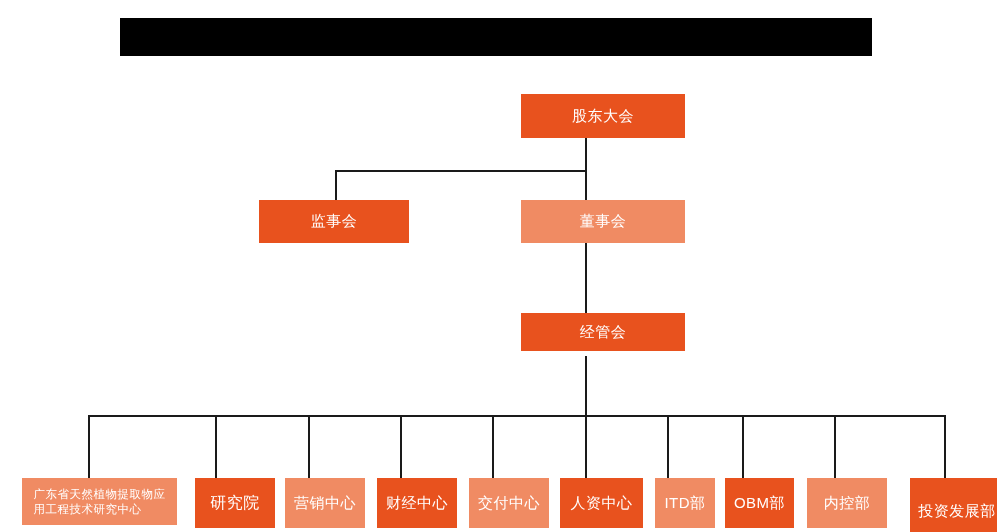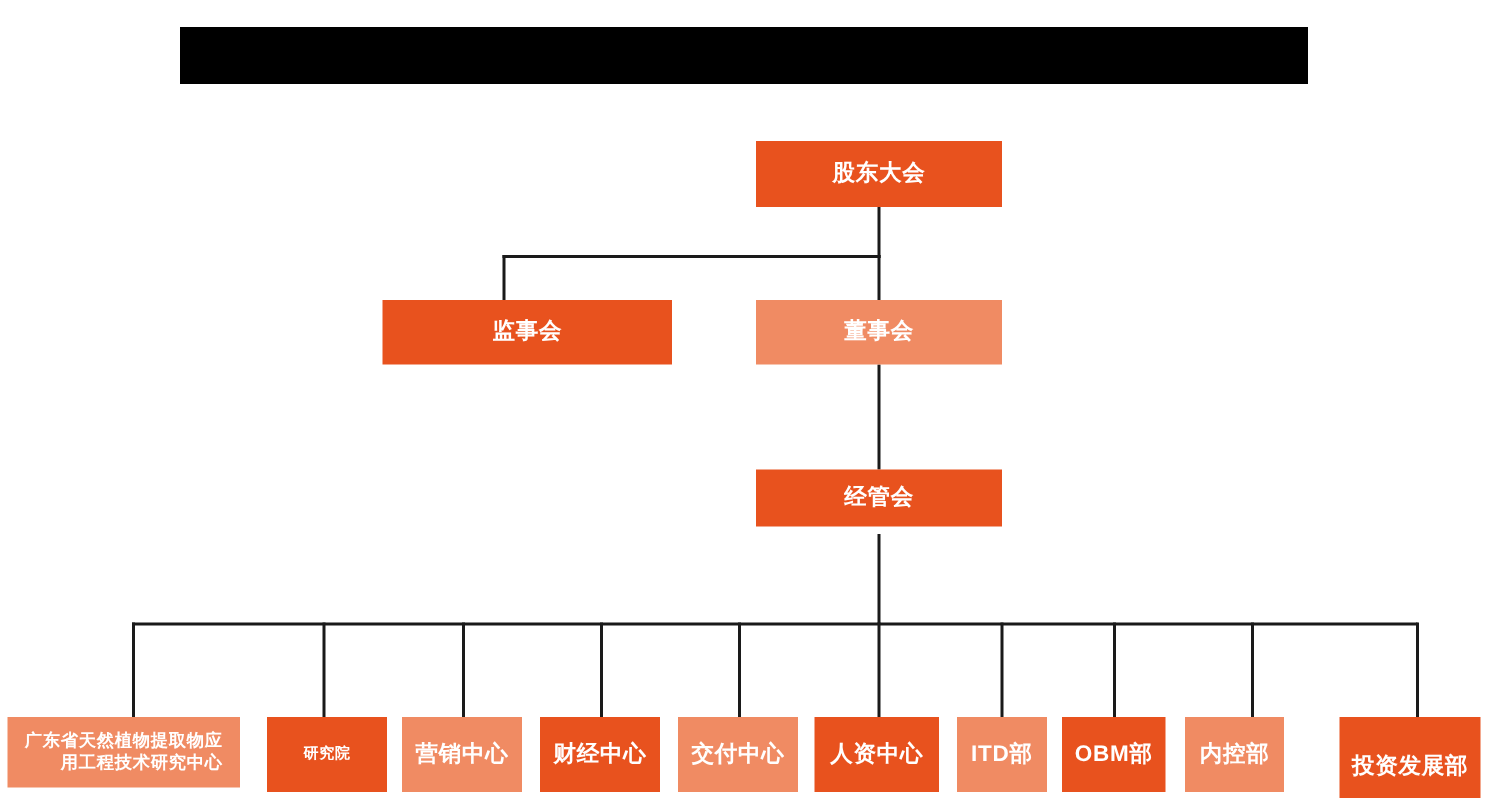--- a/index.html
+++ b/index.html
@@ -31,26 +31,27 @@
     line-height: 38px;
     overflow: hidden;
   }
   
   .node {
     position: absolute;
     box-sizing: border-box;
     display: flex;
     align-items: center;
     justify-content: center;
-    text-align: right;
+    text-align: left;
     color: #ffffff;
-    font-weight: bold;
+    font-weight: normal;
     letter-spacing: 0.5px;
     line-height: 1.25;
     z-index: 3;
+    margin-left: 17px;
   }
   .node.dark  { background: #E8521E; }
   .node.light { background: #F08B63; }
 
   .node .label { display: block; padding: 0 3px; }
 
   
   .vline, .hline {
     position: absolute;
     background: #1a1a1a;
@@ -88,37 +89,37 @@
   <div class="vline" style="left:585px; top:415px; height:63px;"></div>
   <div class="vline" style="left:667px; top:415px; height:63px;"></div>
   <div class="vline" style="left:742px; top:415px; height:63px;"></div>
   <div class="vline" style="left:834px; top:415px; height:63px;"></div>
   <div class="vline" style="left:944px; top:415px; height:63px;"></div>
 
   <div class="node dark" style="left:504px; top:94px; width:164px; height:44px; font-size:15px;">
     <span class="label">股东大会</span>
   </div>
 
-  <div class="node dark" style="left:255px; top:200px; width:193px; height:43px; font-size:15px;">
+  <div class="node dark" style="left:242px; top:200px; width:150px; height:43px; font-size:15px;">
     <span class="label">监事会</span>
   </div>
 
   <div class="node light" style="left:504px; top:200px; width:164px; height:43px; font-size:15px;">
     <span class="label">董事会</span>
   </div>
 
   <div class="node dark" style="left:504px; top:313px; width:164px; height:38px; font-size:15px;">
     <span class="label">经管会</span>
   </div>
 
   <div class="node light" style="left:5px; top:478px; width:155px; height:47px; font-size:11.5px;">
     <span class="label"><span>广东省天然植物提取物应</span><br><span>用工程技术研究中心</span></span>
   </div>
 
-  <div class="node dark" style="left:178px; top:478px; width:80px; height:50px; font-size:10px;">
+  <div class="node dark" style="left:178px; top:478px; width:80px; height:50px; font-size:16px;">
     <span class="label">研究院</span>
   </div>
 
   <div class="node light" style="left:268px; top:478px; width:80px; height:50px; font-size:15px;">
     <span class="label">营销中心</span>
   </div>
 
   <div class="node light" style="left:452px; top:478px; width:80px; height:50px; font-size:15px;">
     <span class="label">交付中心</span>
   </div>
@@ -132,21 +133,21 @@
   </div>
 
   <div class="node light" style="left:638px; top:478px; width:60px; height:50px; font-size:15px;">
     <span class="label">ITD部</span>
   </div>
 
   <div class="node dark" style="left:708px; top:478px; width:69px; height:50px; font-size:15px;">
     <span class="label">OBM部</span>
   </div>
 
-  <div class="node light" style="left:790px; top:478px; width:66px; height:50px; font-size:15px;">
+  <div class="node light" style="left:790px; top:478px; width:80px; height:50px; font-size:15px;">
     <span class="label">内控部</span>
   </div>
 
   <div class="node dark" style="left:893px; top:478px; width:94px; height:66px; font-size:15px;">
     <span class="label">投资发展部</span>
   </div>
 
 </div>
 
 </body></html>

